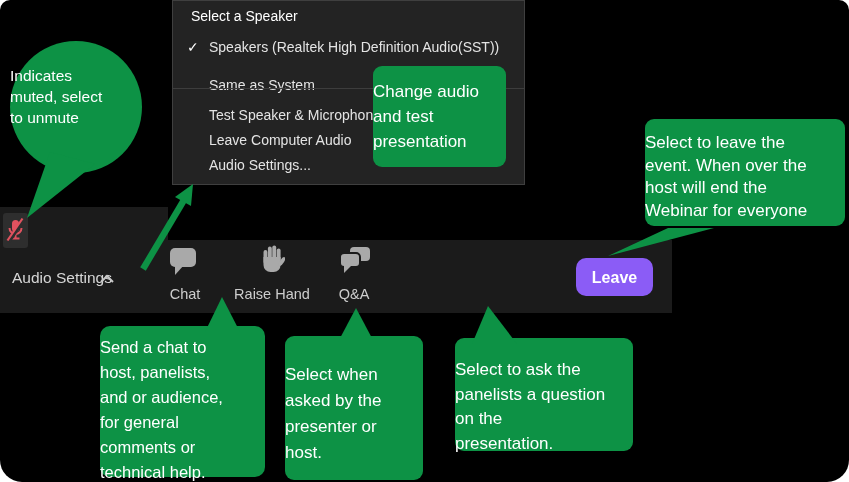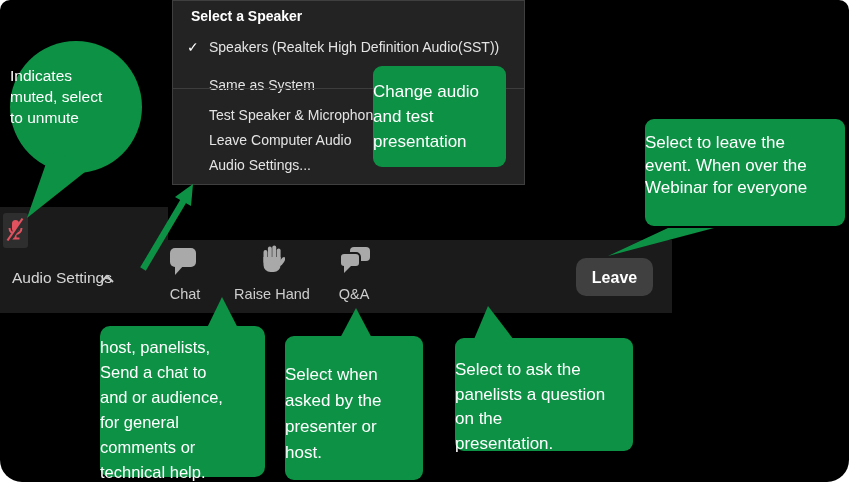--- a/index.html
+++ b/index.html
@@ -7,39 +7,39 @@
     position:relative;width:849px;height:482px;background:#000;
     border-radius:10px 10px 22px 22px;overflow:hidden;
     font-family:"Liberation Sans",sans-serif;
   }
   
   .menu{
     position:absolute;left:172px;top:0;width:353px;height:185px;
     background:#232323;border:1px solid #3f3f3f;box-sizing:border-box;
   }
   .menu-header{
-    position:absolute;left:18px;top:7px;font-size:14px;font-weight:bold;color:#ffffff;
+    position:absolute;left:18px;top:7px;font-size:14px;font-weight:normal;color:#ffffff;
   }
   .menu-item{
     position:absolute;left:0;width:100%;height:22px;line-height:22px;
     font-size:14px;color:#e4e4e4;cursor:default;
   }
   .menu-item .mi-label{position:absolute;left:36px;top:0;}
   .menu-check{position:absolute;left:14px;top:0;color:#ffffff;font-size:14px;}
   .menu-divider{position:absolute;left:0;top:87px;width:100%;height:1px;background:#3d3d3d;}
   
   .toolbar{position:absolute;left:0;top:240px;width:672px;height:73px;background:#1b1b1b;}
   .toolbar-step{position:absolute;left:0;top:207px;width:168px;height:40px;background:#1b1b1b;}
   .mic-btn{position:absolute;left:3px;top:213px;width:25px;height:35px;background:#2e2e2e;border-radius:3px;}
   .audio-settings{position:absolute;left:12px;top:269px;font-size:15.5px;color:#d6d6d6;}
   .chevron{position:absolute;left:99px;top:274px;}
   .tb-label{position:absolute;font-size:14.5px;color:#cdcdcd;text-align:center;}
   .leave-btn{
     position:absolute;left:576px;top:258px;width:77px;height:38px;border-radius:10px;
-    background:#404040;color:#ffffff;font-weight:bold;font-size:16px;
+    background:#8b5cf6;color:#ffffff;font-weight:bold;font-size:16px;
     text-align:center;line-height:38px;border:none;cursor:pointer;
   }
   
   .callout{
     position:absolute;background:#0d9245;color:#ffffff;text-align:left;
     box-sizing:border-box;
   }
   .callout div{white-space:nowrap;}
   .co-circle{left:10px;top:41px;width:132px;height:132px;border-radius:50%;
     font-size:15.5px;line-height:21px;padding-top:24px;}
@@ -139,22 +139,22 @@
     <div>to unmute</div>
   </div>
 
   <div class="callout co-audio">
     <div>Change audio</div>
     <div>and test</div>
     <div>presentation</div>
   </div>
 
   <div class="callout co-chat">
+    <div>Send a chat to</div>
     <div>host, panelists,</div>
-    <div>Send a chat to</div>
     <div>and or audience,</div>
     <div>for general</div>
     <div>comments or</div>
     <div>technical help.</div>
   </div>
 
   <div class="callout co-raise">
     <div>Select when</div>
     <div>asked by the</div>
     <div>presenter or</div>
@@ -164,20 +164,21 @@
   <div class="callout co-qa">
     <div>Select to ask the</div>
     <div>panelists a question</div>
     <div>on the</div>
     <div>presentation.</div>
   </div>
 
   <div class="callout co-leave">
     <div>Select to leave the</div>
     <div>event. When over the</div>
+    <div>host will end the</div>
     <div>Webinar for everyone</div>
   </div>
 
   <svg class="overlay" viewBox="0 0 849 482">
     <polygon points="50,152 95,164 27,218" fill="#0d9245"></polygon>
     <line x1="143" y1="269" x2="184" y2="200" stroke="#0d9245" stroke-width="6.5"></line>
     <polygon points="193,184 191,206 175,197" fill="#0d9245"></polygon>
     <polygon points="205,332 240,332 222,297" fill="#0d9245"></polygon>
     <polygon points="338,342 374,342 356,308" fill="#0d9245"></polygon>
     <polygon points="472,344 517,344 488,306" fill="#0d9245"></polygon>

